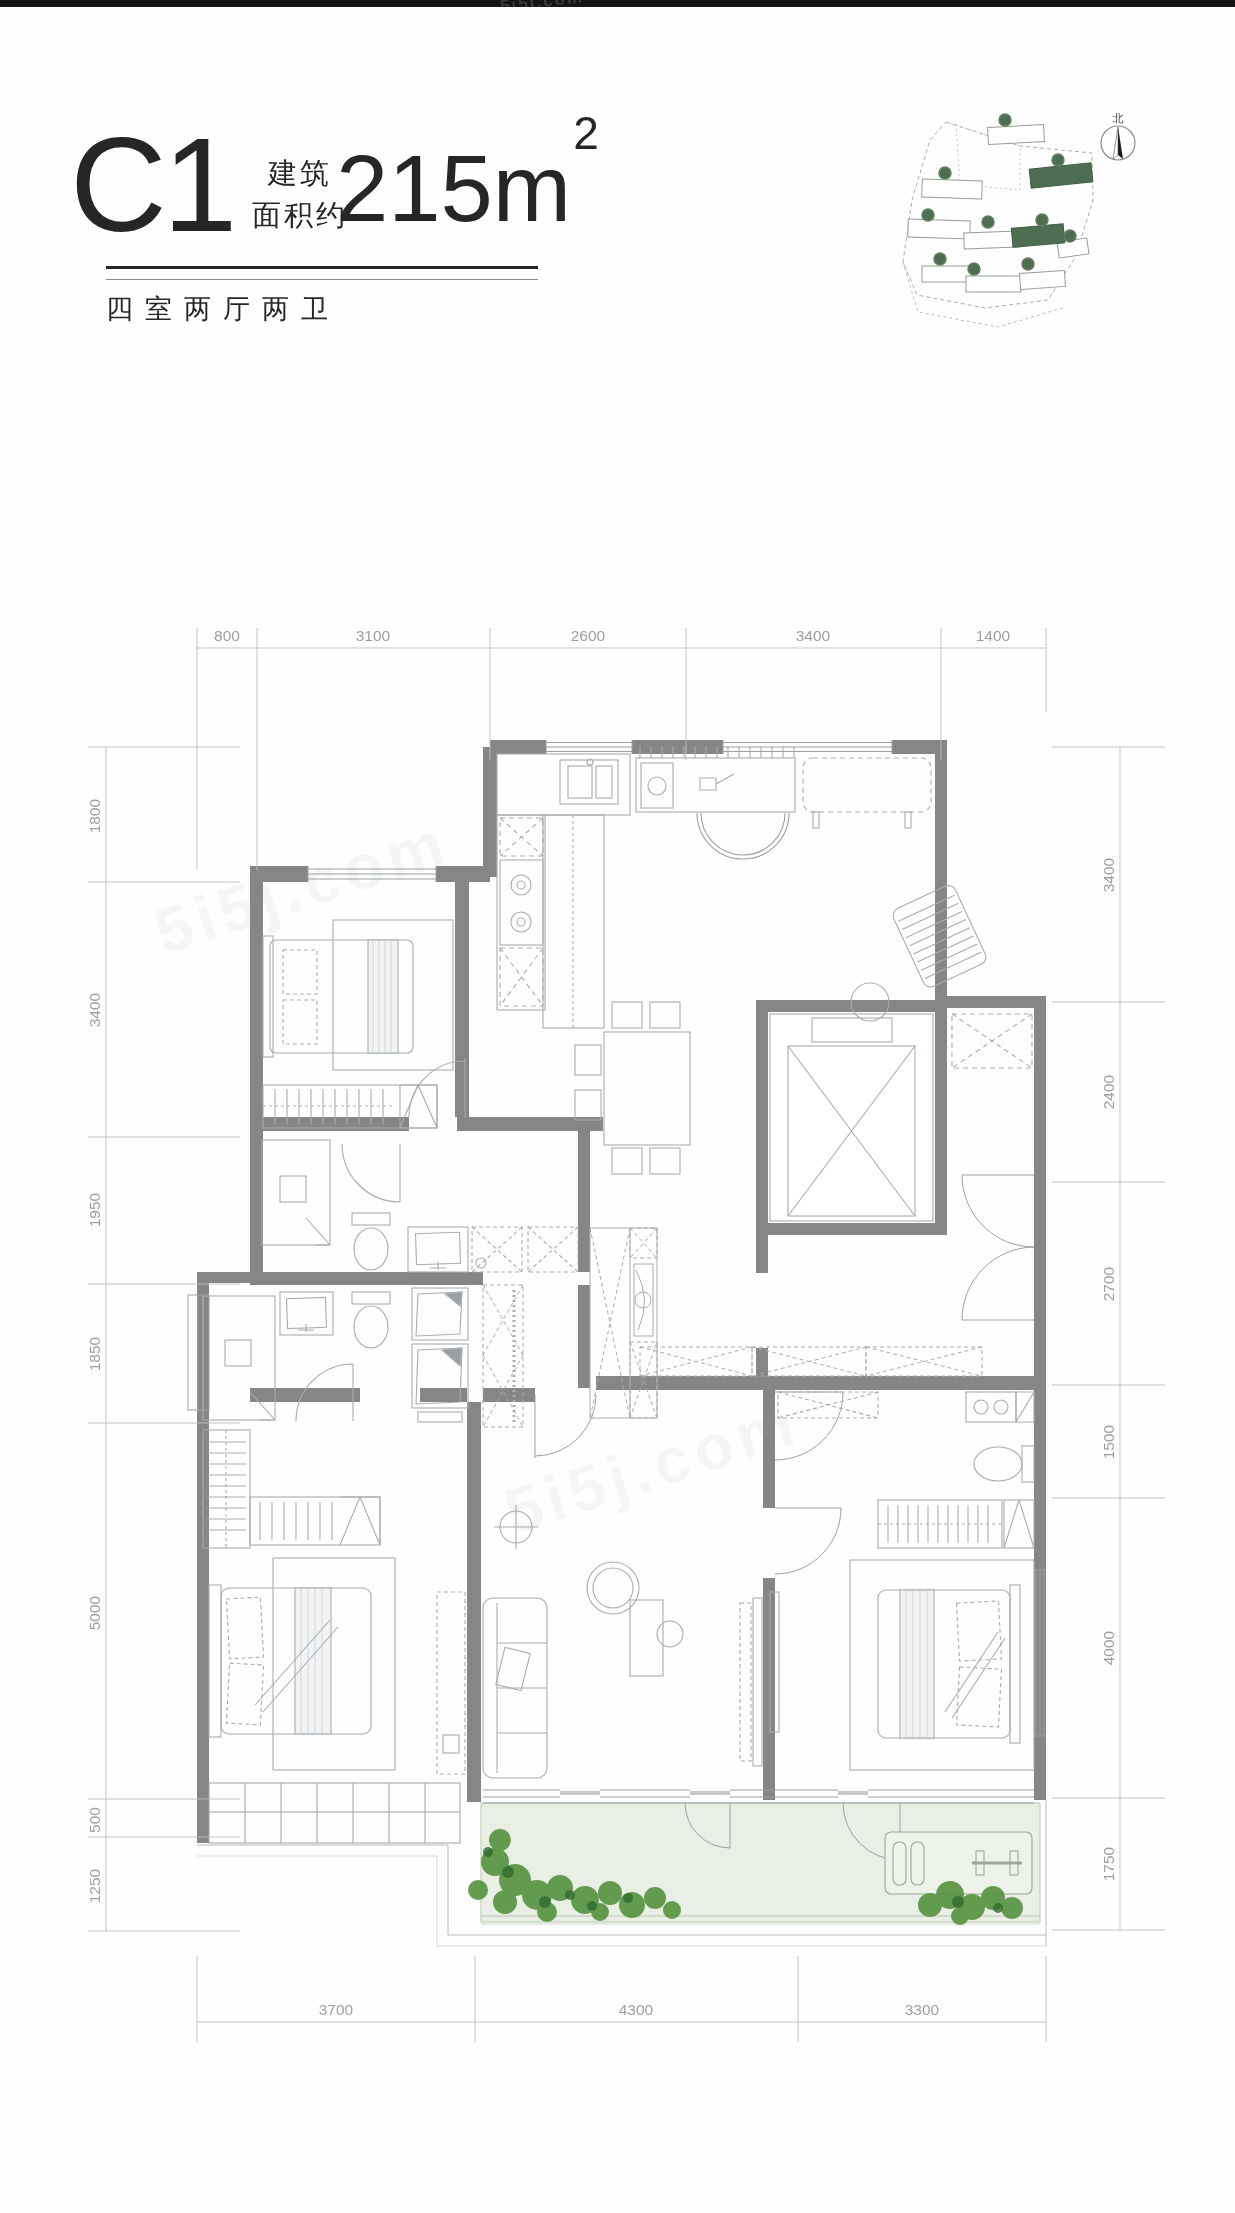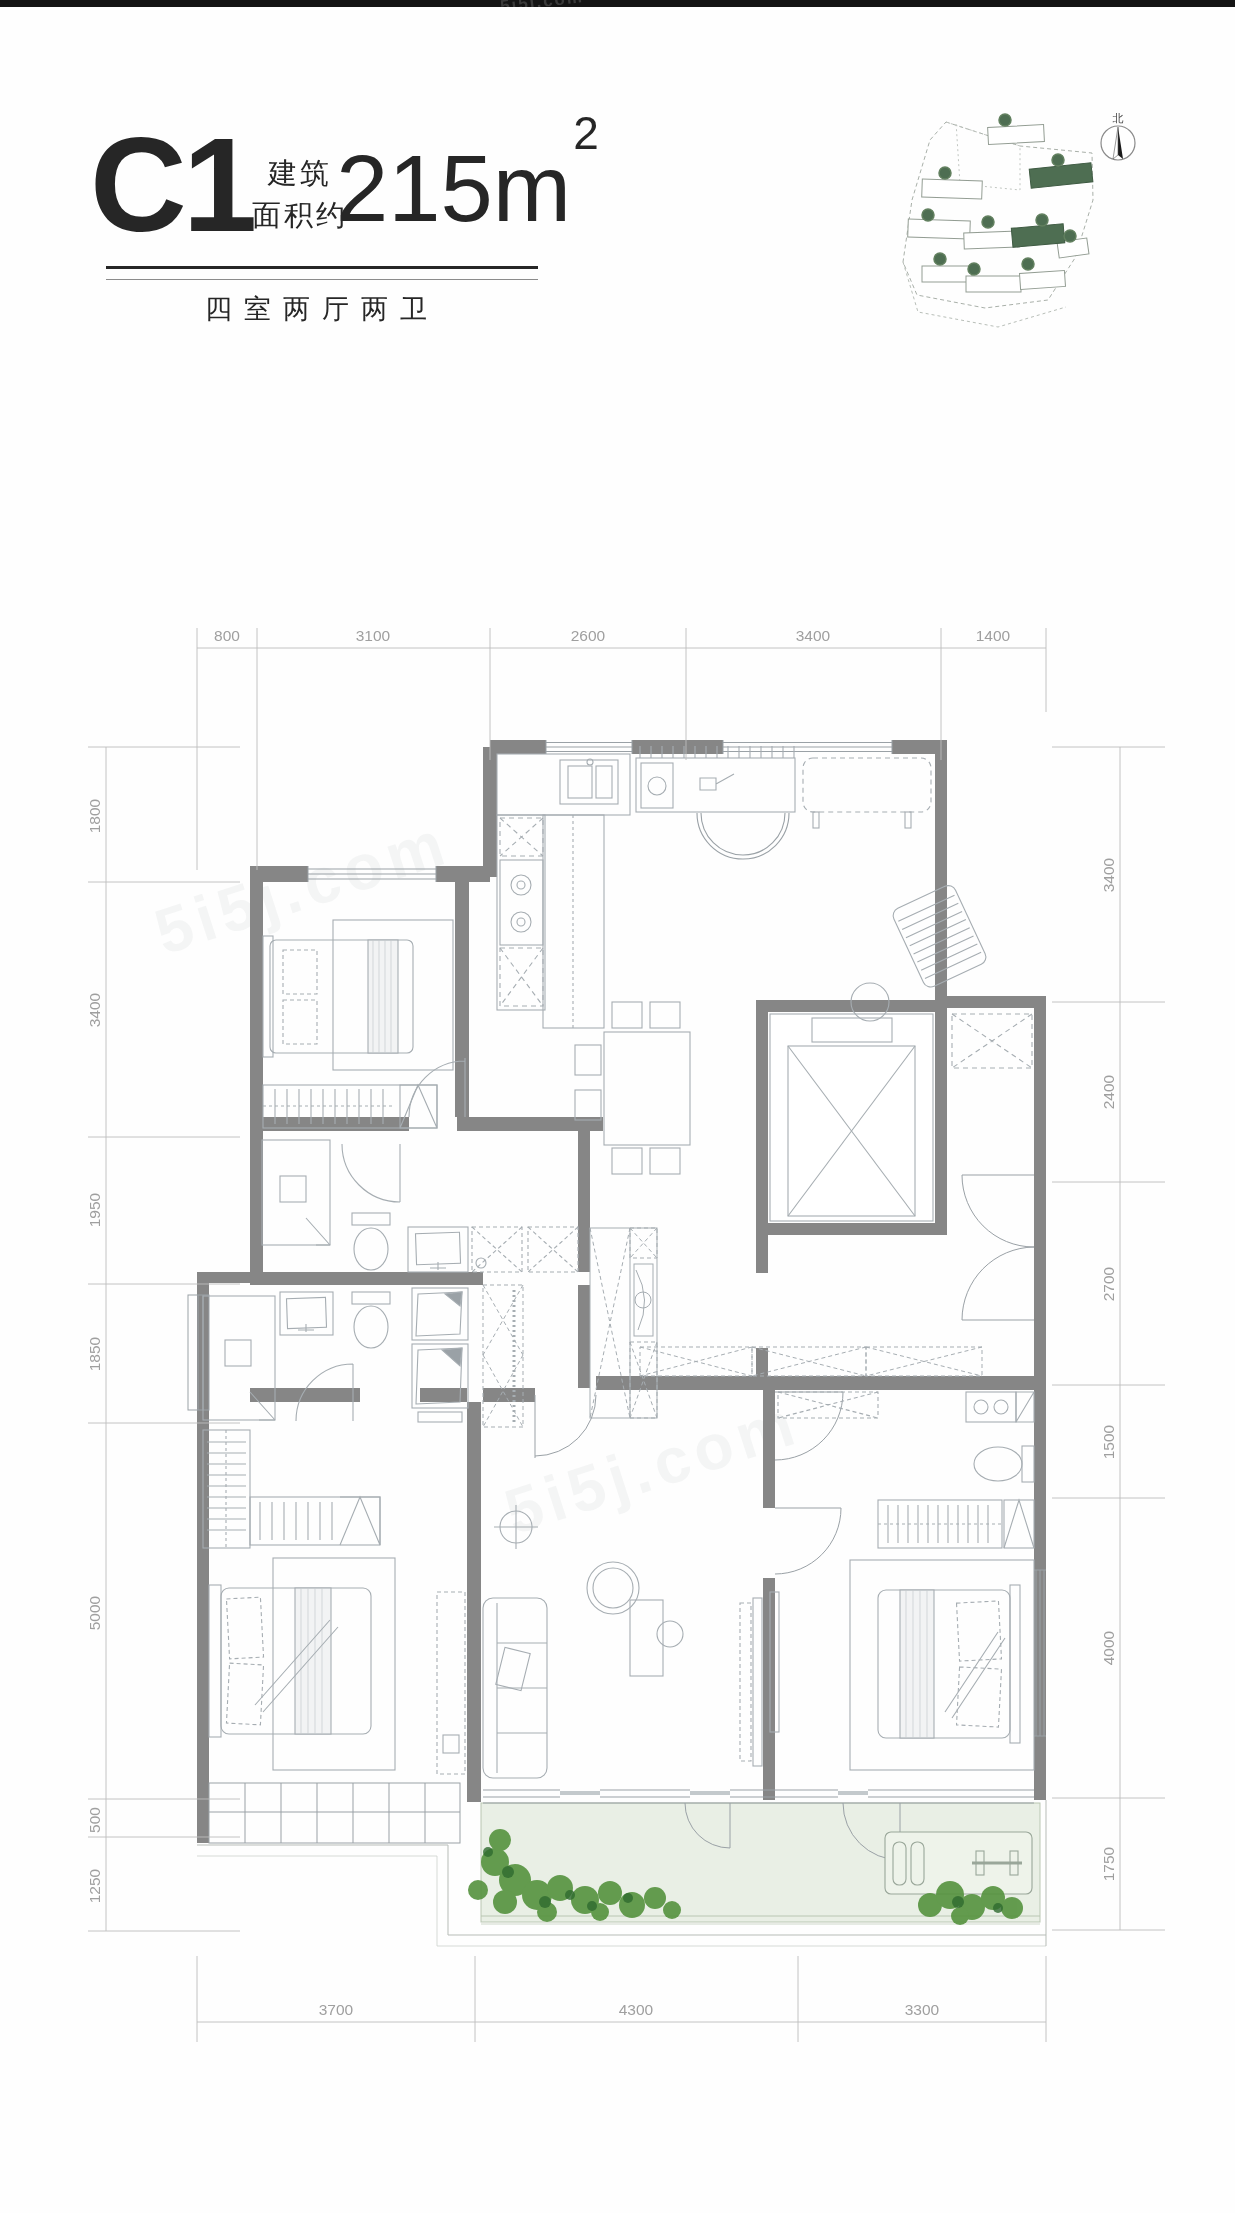--- a/index.html
+++ b/index.html
@@ -10,29 +10,29 @@
   body{width:1235px;height:2213px;position:relative;background:#fefefe;
        font-family:"Liberation Sans","DejaVu Sans",sans-serif;overflow:hidden}
   .topbar{position:absolute;left:0;top:0;width:1235px;height:7px;background:#141414;overflow:hidden}
   .topbar span{position:absolute;left:500px;top:-8px;color:#3a3a3a;font-size:17px;
        transform:rotate(-7deg);letter-spacing:2px;font-weight:bold}
   .wm{position:absolute;color:rgba(140,152,158,0.09);font-size:64px;font-weight:bold;
       transform:rotate(-18deg);letter-spacing:6px;pointer-events:none}
   .wm2{left:150px;top:850px}
   .wm3{left:500px;top:1430px}
   
-  .plan-code{position:absolute;left:90px;top:118px;font-size:134px;line-height:1;
-      color:var(--ink);font-weight:700;letter-spacing:-4px}
+  .plan-code{position:absolute;left:70px;top:118px;font-size:134px;line-height:1;
+      color:var(--ink);font-weight:400;letter-spacing:-4px}
   .area-prefix{position:absolute;left:252px;top:152px;font-size:29px;line-height:1.45;
       color:var(--ink);letter-spacing:3px;text-align:center}
   .area-value{position:absolute;left:336px;top:142px;font-size:94px;line-height:1;color:var(--ink)}
   .area-value sup{font-size:46px;position:relative;top:-40px;left:2px}
   .title-rule{position:absolute;left:106px;top:266px;width:432px;height:3px;background:var(--ink)}
   .title-rule-thin{position:absolute;left:106px;top:279px;width:432px;height:1px;background:#8b8b8b}
-  .layout-label{position:absolute;left:106px;top:291px;width:432px;text-align:center;
+  .layout-label{position:absolute;left:106px;top:291px;width:432px;
       font-size:27px;letter-spacing:12px;color:var(--ink)}
   svg text{font-family:"Liberation Sans","DejaVu Sans",sans-serif}
   .dimtxt{fill:var(--dimtext);font-size:15.5px}
 </style>
 </head>
 <body>
 
 <div class="topbar">
   <span>5i5j.com</span>
 </div>

